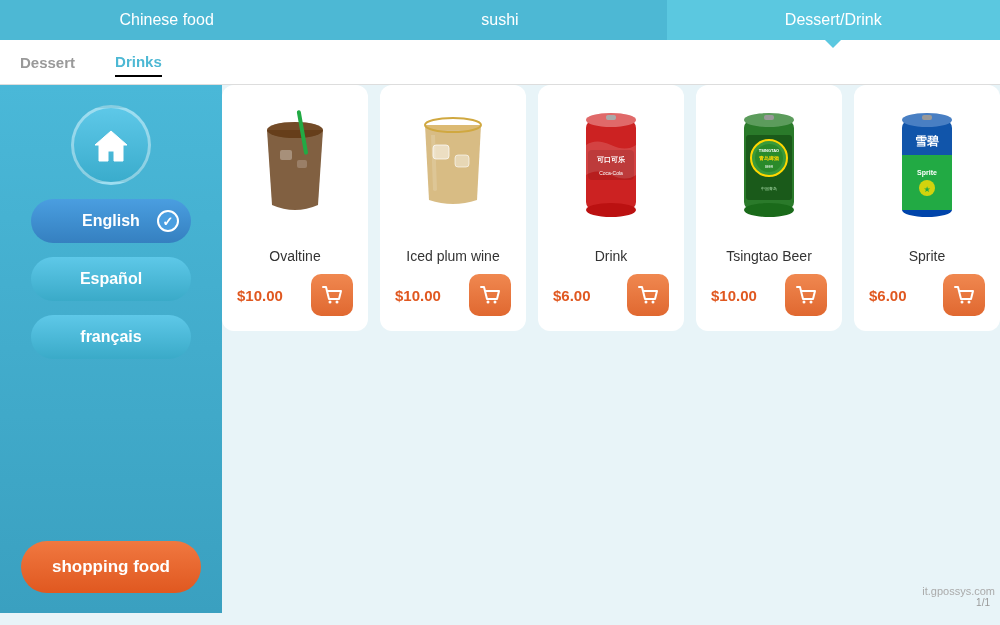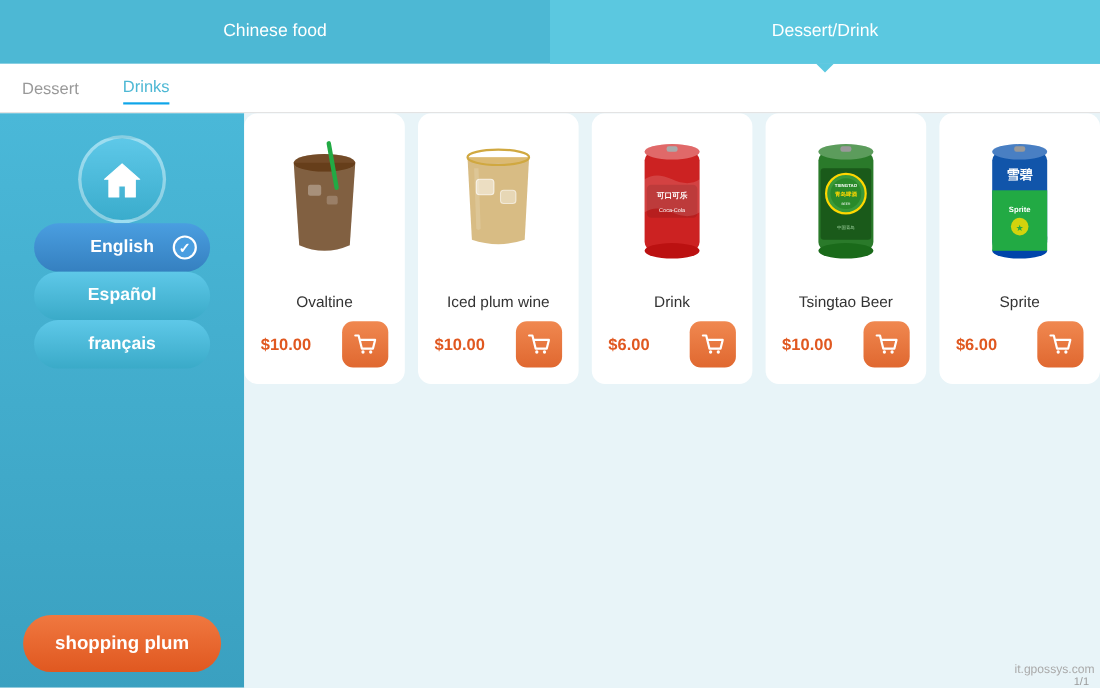--- a/index.html
+++ b/index.html
@@ -7,21 +7,21 @@
       width: 1000px;
       height: 625px;
       overflow: hidden;
       font-family: Arial, sans-serif;
       background: #e8f4f8;
     }
 
     
     .top-nav {
       display: flex;
-      height: 58px;
+      height: 40px;
       background: #4db8d4;
     }
     .top-nav .tab {
       flex: 1;
       display: flex;
       align-items: center;
       justify-content: center;
       color: white;
       font-size: 16px;
       cursor: pointer;
@@ -46,47 +46,48 @@
 
     
     .sub-nav {
       display: flex;
       height: 45px;
       background: white;
       align-items: center;
       border-bottom: 1px solid #ddd;
       padding-left: 20px;
       gap: 40px;
+      font-weight: bold;
     }
     .sub-nav .sub-tab {
       font-size: 15px;
       color: #999;
       cursor: pointer;
       padding: 5px 0;
     }
     .sub-nav .sub-tab.active {
       color: #4db8d4;
-      border-bottom: 2px solid #0ea5e9;
+      border-bottom: 2px solid #000000;
     }
 
     
     .main-layout {
       display: flex;
       height: calc(625px - 52px - 45px);
     }
 
     
     .sidebar {
       width: 222px;
       background: linear-gradient(180deg, #4ab8d8 0%, #3aa0c0 100%);
       display: flex;
       flex-direction: column;
       align-items: center;
       padding: 20px 15px;
-      gap: 0;
+      gap: 14px;
       flex-shrink: 0;
     }
     .home-btn {
       width: 80px;
       height: 80px;
       border-radius: 50%;
       background: linear-gradient(180deg, #5ec8e8 0%, #3aaccc 100%);
       display: flex;
       align-items: center;
       justify-content: center;
@@ -228,20 +229,23 @@
       color: #aaa;
     }
   </style>
 </head>
 <body>
 
 <div class="top-nav">
   <div class="tab">
     <span>Chinese food</span>
   </div>
+  <div class="tab">
+    <span>sushi</span>
+  </div>
   <div class="tab active">
     <span>Dessert/Drink</span>
   </div>
 </div>
 
 <div class="sub-nav">
   <div class="sub-tab">
     <span>Dessert</span>
   </div>
   <div class="sub-tab active">
@@ -267,21 +271,21 @@
 
     <button class="lang-btn">
       <span>Español</span>
     </button>
 
     <button class="lang-btn">
       <span>français</span>
     </button>
 
     <button class="shopping-cart-btn">
-      <span>shopping plum</span>
+      <span>shopping food</span>
     </button>
   </div>
 
   <div class="content" style="position:relative;">
 
     <div class="product-card">
       <div class="product-img-area">
         <svg width="90" height="120" viewBox="0 0 90 120">
 
           <ellipse cx="45" cy="30" rx="28" ry="8" fill="#8B6340"></ellipse>

